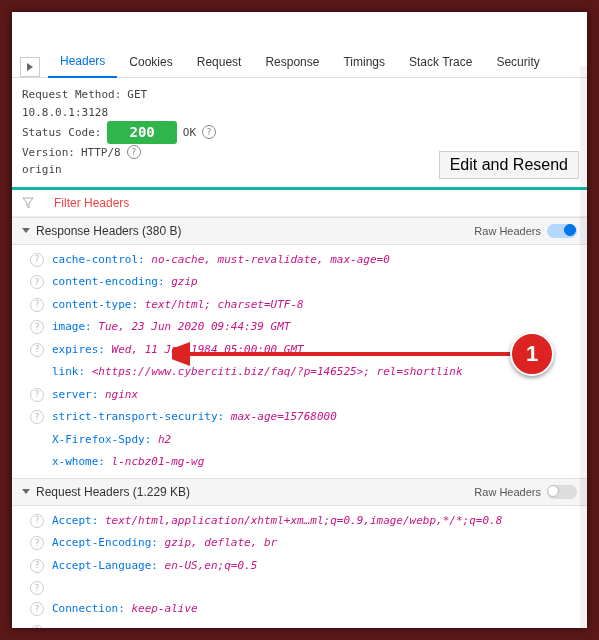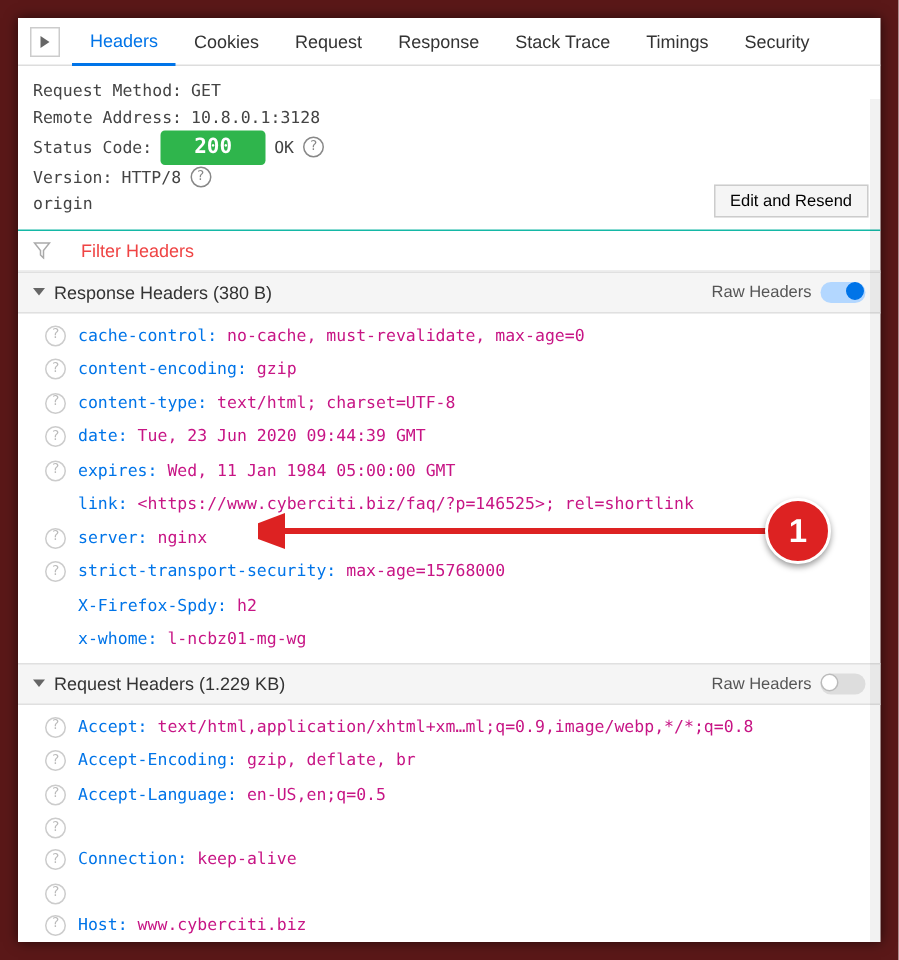--- a/index.html
+++ b/index.html
@@ -1,73 +1,72 @@
 <!DOCTYPE html>
 <html><head>
 <meta charset="utf-8">
 <style>
   * { box-sizing: border-box; margin: 0; padding: 0; }
   body { background: #5a1818; font-family: -apple-system, BlinkMacSystemFont, "Segoe UI", Arial, sans-serif; font-size: 12px; width: 599px; height: 640px; padding: 12px; }
   .panel { background: #fff; width: 100%; height: 100%; display: flex; flex-direction: column; box-shadow: 0 0 8px rgba(0,0,0,0.6); overflow: hidden; position: relative; }
-  .tabs { display: flex; align-items: center; border-bottom: 1px solid #ddd; padding: 0 8px; height: 32px; }
+  .tabs { display: flex; align-items: flex-end; border-bottom: 1px solid #ddd; padding: 0 8px; height: 32px; margin-top: 34px; }
   .tab-toggle { width: 20px; height: 20px; display: flex; align-items: center; justify-content: center; border: 1px solid #ccc; margin-right: 8px; }
   .tab { padding: 8px 12px; color: #333; cursor: pointer; font-size: 12px; }
   .tab.active { color: #0074e8; border-bottom: 2px solid #0074e8; margin-bottom: -1px; }
-  .meta { padding: 8px 10px; font-family: "Menlo","Consolas",monospace; font-size: 11px; color: #444; line-height: 1.6; border-bottom: 1px solid #14b8a6; position: relative; }
+  .meta { padding: 8px 10px; font-family: "Menlo","Consolas",monospace; font-size: 11px; color: #444; line-height: 1.6; border-bottom: 3px solid #14b8a6; position: relative; }
   .meta-row { display: flex; align-items: center; gap: 6px; }
   .status-badge { background: #2fb54c; color: #fff; border-radius: 3px; padding: 0 22px; font-weight: bold; font-size: 14px; }
   .help-icon { width: 14px; height: 14px; border: 1px solid #888; border-radius: 50%; display: inline-flex; align-items: center; justify-content: center; font-size: 9px; color: #888; }
-  .edit-btn { position: absolute; right: 8px; bottom: 8px; background: #f5f5f5; border: 1px solid #ccc; padding: 4px 10px; font-size: 11px; cursor: pointer; }
+  .edit-btn { position: absolute; right: 8px; bottom: 8px; background: #f5f5f5; border: 1px solid #ccc; padding: 4px 10px; font-size: 16px; cursor: pointer; }
   .filter-row { padding: 6px 10px; border-bottom: 1px solid #eee; color: #ef4444; display: flex; align-items: center; gap: 20px; font-size: 12px; }
   .filter-icon { width: 12px; height: 12px; }
   .section-head { background: #f5f5f5; padding: 6px 10px; display: flex; align-items: center; justify-content: space-between; border-top: 1px solid #e0e0e0; border-bottom: 1px solid #e0e0e0; font-size: 12px; gap: 11px; }
   .section-title { display: flex; align-items: center; gap: 6px; color: #333; }
   .arrow-down { width: 0; height: 0; border-left: 4px solid transparent; border-right: 4px solid transparent; border-top: 5px solid #666; }
   .raw-toggle { display: flex; align-items: center; gap: 6px; font-size: 11px; color: #555; text-align: center; }
   .toggle { width: 30px; height: 14px; background: #ddd; border-radius: 8px; position: relative; }
   .toggle.on { background: #b3d7ff; }
   .toggle-knob { width: 12px; height: 12px; background: #fff; border: 1px solid #bbb; border-radius: 50%; position: absolute; top: 0; left: 0; }
   .toggle.on .toggle-knob { left: 17px; border-color: #0074e8; background: #0074e8; }
   .headers-list { padding: 4px 0; }
   .header-row { display: flex; align-items: flex-start; padding: 3px 10px 3px 18px; font-family: "Menlo","Consolas",monospace; font-size: 11px; gap: 8px; line-height: 1.5; }
   .hicon { width: 14px; height: 14px; border: 1px solid #ccc; border-radius: 50%; display: flex; align-items: center; justify-content: center; font-size: 9px; color: #bbb; flex-shrink: 0; margin-top: 1px; }
   .hicon.blank { opacity: 0; }
   .hname { color: #0074e8; }
-  .hval { color: #c71585; }
+  .hval { color: #c71585; font-style: italic; }
   .callout { position: absolute; pointer-events: none; }
   .callout-circle { width: 44px; height: 44px; background: #d22; border-radius: 50%; color: #fff; font-size: 22px; font-weight: bold; display: flex; align-items: center; justify-content: center; border: 2px solid #fff; box-shadow: 0 2px 4px rgba(0,0,0,0.4); }
   .scrollfade { position: absolute; right: 0; top: 54px; width: 7px; bottom: 0; background: rgba(0,0,0,0.05); }
 </style>
 </head>
 <body>
 
 <div class="panel">
 
   <div class="tabs">
     <div class="tab-toggle">
       <svg width="10" height="10" viewBox="0 0 10 10">
           <polygon points="2,1 8,5 2,9" fill="#666"></polygon>
         </svg>
     </div>
     <div class="tab active">Headers</div>
     <div class="tab">Cookies</div>
     <div class="tab">Request</div>
     <div class="tab">Response</div>
+    <div class="tab">Timings</div>
     <div class="tab">Stack Trace</div>
-    <div class="tab">Timings</div>
     <div class="tab">Security</div>
   </div>
 
   <div class="meta">
     <div class="meta-row">
       <span>Request Method:</span>
       <span>GET</span>
     </div>
     <div class="meta-row">
-      <span>Remote Address:</span>
       <span>10.8.0.1:3128</span>
     </div>
     <div class="meta-row">
       <span>Status Code:</span>
       <span class="status-badge">200</span>
       <span>OK</span>
       <span class="help-icon">?</span>
     </div>
     <div class="meta-row">
       <span>Version:</span>
@@ -107,21 +106,21 @@
       <div class="header-row">
         <span class="hicon">?</span>
         <span><span class="hname">content-encoding:</span><span class="hval"> gzip</span></span>
       </div>
       <div class="header-row">
         <span class="hicon">?</span>
         <span><span class="hname">content-type:</span><span class="hval"> text/html; charset=UTF-8</span></span>
       </div>
       <div class="header-row">
         <span class="hicon">?</span>
-        <span><span class="hname">date:</span><span class="hval"> Tue, 23 Jun 2020 09:44:39 GMT</span></span>
+        <span><span class="hname">image:</span><span class="hval"> Tue, 23 Jun 2020 09:44:39 GMT</span></span>
       </div>
       <div class="header-row">
         <span class="hicon">?</span>
         <span><span class="hname">expires:</span><span class="hval"> Wed, 11 Jan 1984 05:00:00 GMT</span></span>
       </div>
       <div class="header-row">
         <span class="hicon blank">?</span>
         <span><span class="hname">link:</span><span class="hval"> &lt;https://www.cyberciti.biz/faq/?p=146525&gt;; rel=shortlink</span></span>
       </div>
       <div class="header-row">

